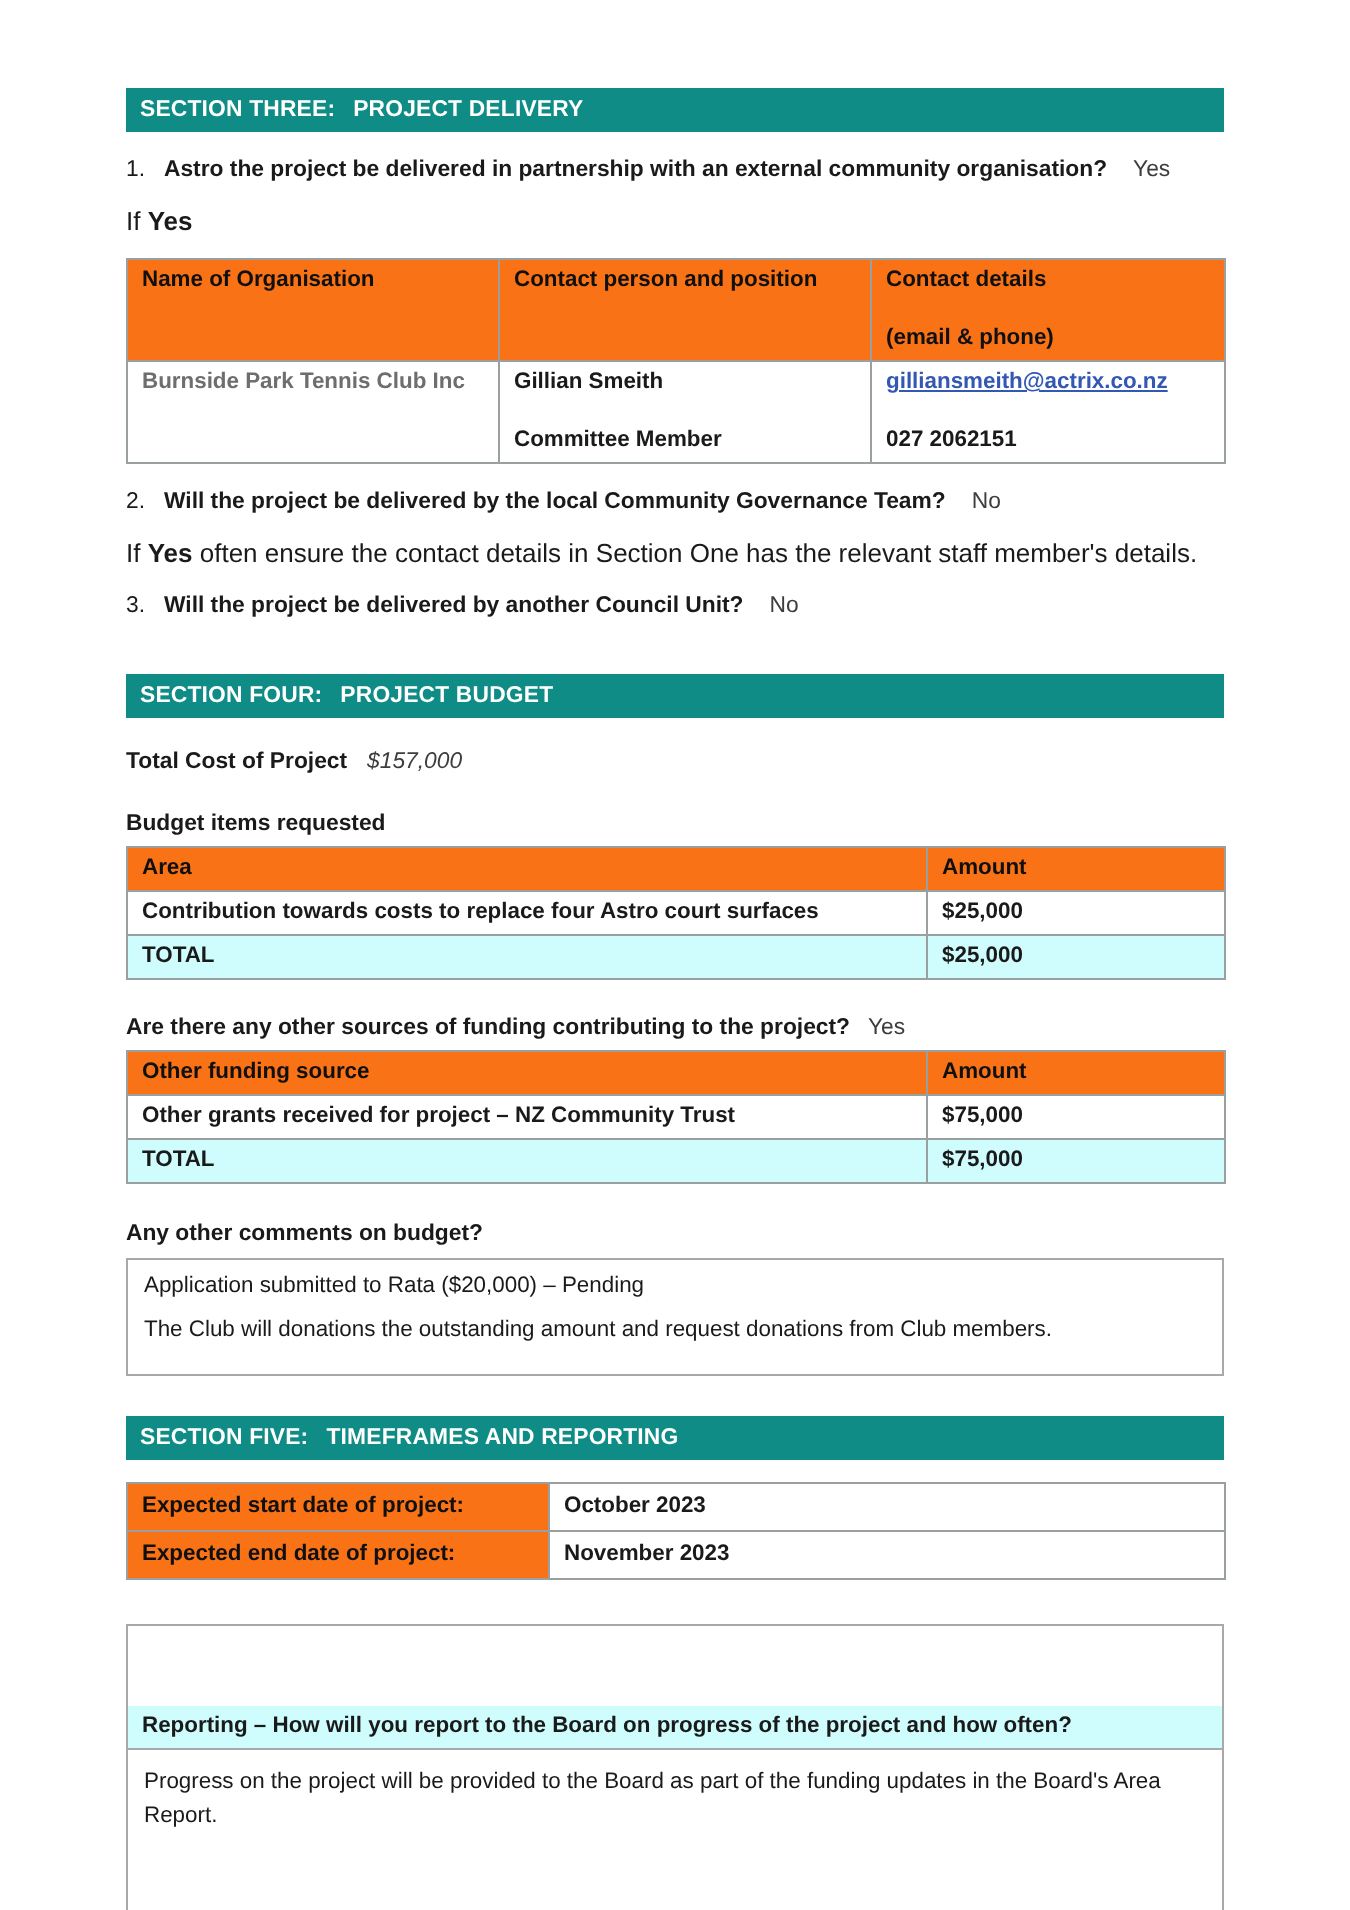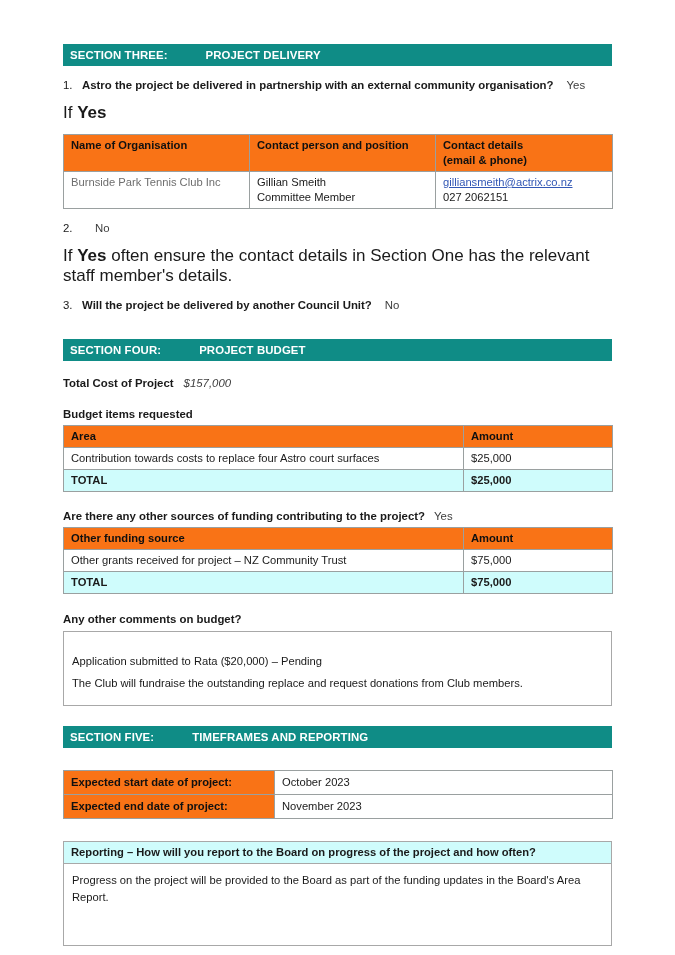--- a/index.html
+++ b/index.html
@@ -26,21 +26,21 @@
   .section-bar {
     background: #0F8C86;
     color: #ffffff;
     font-size: 11.4px;
     font-weight: bold;
     letter-spacing: 0.1px;
     padding: 5px 8px 5px 7px;
     width: 549px;
     box-sizing: border-box;
   }
-  .section-bar .sec-name { margin-right: 38px; }
+  .section-bar .sec-name { margin-right: 9px; }
 
   
   .q-line {
     display: flex;
     align-items: baseline;
     font-size: 11.4px;
     margin-top: 13px;
   }
   .q-num {
     width: 19px;
@@ -48,57 +48,57 @@
     font-weight: normal;
     color: #1a1a1a;
   }
   .q-text { font-weight: bold; }
   .q-ans {
     margin-left: 13px;
     font-weight: normal;
     color: #3d3d3d;
   }
   .note-line {
-    font-size: 17px;
+    font-size: 13px;
     margin-top: 12px;
     color: #1a1a1a;
   }
   .note-line b { font-weight: bold; }
 
   
   table {
     border-collapse: collapse;
     table-layout: fixed;
     font-size: 11.2px;
   }
   td, th {
     border: 1px solid #9aa0a0;
     padding: 4px 7px 5px 7px;
     vertical-align: top;
     text-align: left;
-    font-weight: normal;
+    font-weight: bold;
   }
   .hdr-cell {
     background: #f97316;
     font-weight: bold;
     color: #101010;
   }
   .tot-row td {
     background: #CFFCFC;
     font-weight: bold;
   }
   .right { text-align: left; }
 
   
   .contact-table { width: 549px; margin-top: 11px; }
   .contact-table .c1 { width: 186px; }
   .contact-table .c2 { width: 186px; }
   .contact-table .c3 { width: 177px; }
   .org-name { color: #6e6e6e; }
-  .line2 { display: block; margin-top: 3px; }
+  .line2 { display: block; margin-top: 17px; }
   .maillink {
     color: #3257b5;
     text-decoration: underline;
     display: block;
   }
 
   
   .total-cost {
     font-size: 11.4px;
     margin-top: 16px;
@@ -123,47 +123,48 @@
     font-weight: bold;
     margin-top: 18px;
   }
   .fund-q .ans { font-weight: normal; color: #3d3d3d; margin-left: 9px; }
 
   .comments-box {
     width: 549px;
     box-sizing: border-box;
     border: 1px solid #a8a8a8;
     margin-top: 6px;
-    padding: 19px 8px 10px 8px;
+    padding: 3px 8px 10px 8px;
     font-size: 11.2px;
     line-height: 1.95;
   }
 
   
   .dates-table {
     width: 549px;
-    margin-top: 22px;
+    margin-top: 11px;
     border-radius: 12px;
   }
   .dates-table .dcol1 { width: 211px; }
   .dates-table .dcol2 { width: 338px; }
   .dates-table td { padding: 5px 7px 6px 7px; }
 
   .report-wrap {
     width: 549px;
     box-sizing: border-box;
     border: 1px solid #a8a8a8;
     margin-top: 22px;
   }
   .report-head {
     background: #CFFCFC;
     font-size: 11.2px;
     font-weight: bold;
     padding: 4px 7px 5px 7px;
     border-bottom: 1px solid #a8a8a8;
+    margin-top: 40px;
   }
   .report-body {
     font-size: 11.2px;
     padding: 8px 8px 10px 8px;
     line-height: 1.55;
     min-height: 63px;
   }
 
   .gap-sec { height: 28px; }
   .gap-sec-sm { height: 20px; }
@@ -213,20 +214,21 @@
         <td>
           <span class="maillink">gilliansmeith@actrix.co.nz</span>
           <span class="line2">027 2062151</span>
         </td>
       </tr>
     </tbody>
   </table>
 
   <div class="q-line">
     <span class="q-num">2.</span>
+    <span class="q-text">Will the project be delivered by the local Community Governance Team?</span>
     <span class="q-ans">No</span>
   </div>
 
   <div class="note-line">
     <span>If </span><b>Yes</b><span> often ensure the contact details in Section One has the relevant staff member's details.</span>
   </div>
 
   <div class="q-line">
     <span class="q-num">3.</span>
     <span class="q-text">Will the project be delivered by another Council Unit?</span>
@@ -288,21 +290,21 @@
         <td class="right">TOTAL</td>
         <td>$75,000</td>
       </tr>
     </tbody>
   </table>
 
   <div class="sub-head">Any other comments on budget?</div>
 
   <div class="comments-box">
     <div>Application submitted to Rata ($20,000) – Pending</div>
-    <div>The Club will fundraise the outstanding replace and request donations from Club members.</div>
+    <div>The Club will donations the outstanding amount and request donations from Club members.</div>
   </div>
 
   <div class="gap-sec-sm"></div>
 
   <div class="section-bar">
     <span class="sec-name">SECTION FIVE:</span><span>TIMEFRAMES AND REPORTING</span>
   </div>
 
   <table class="dates-table">
     <colgroup>

